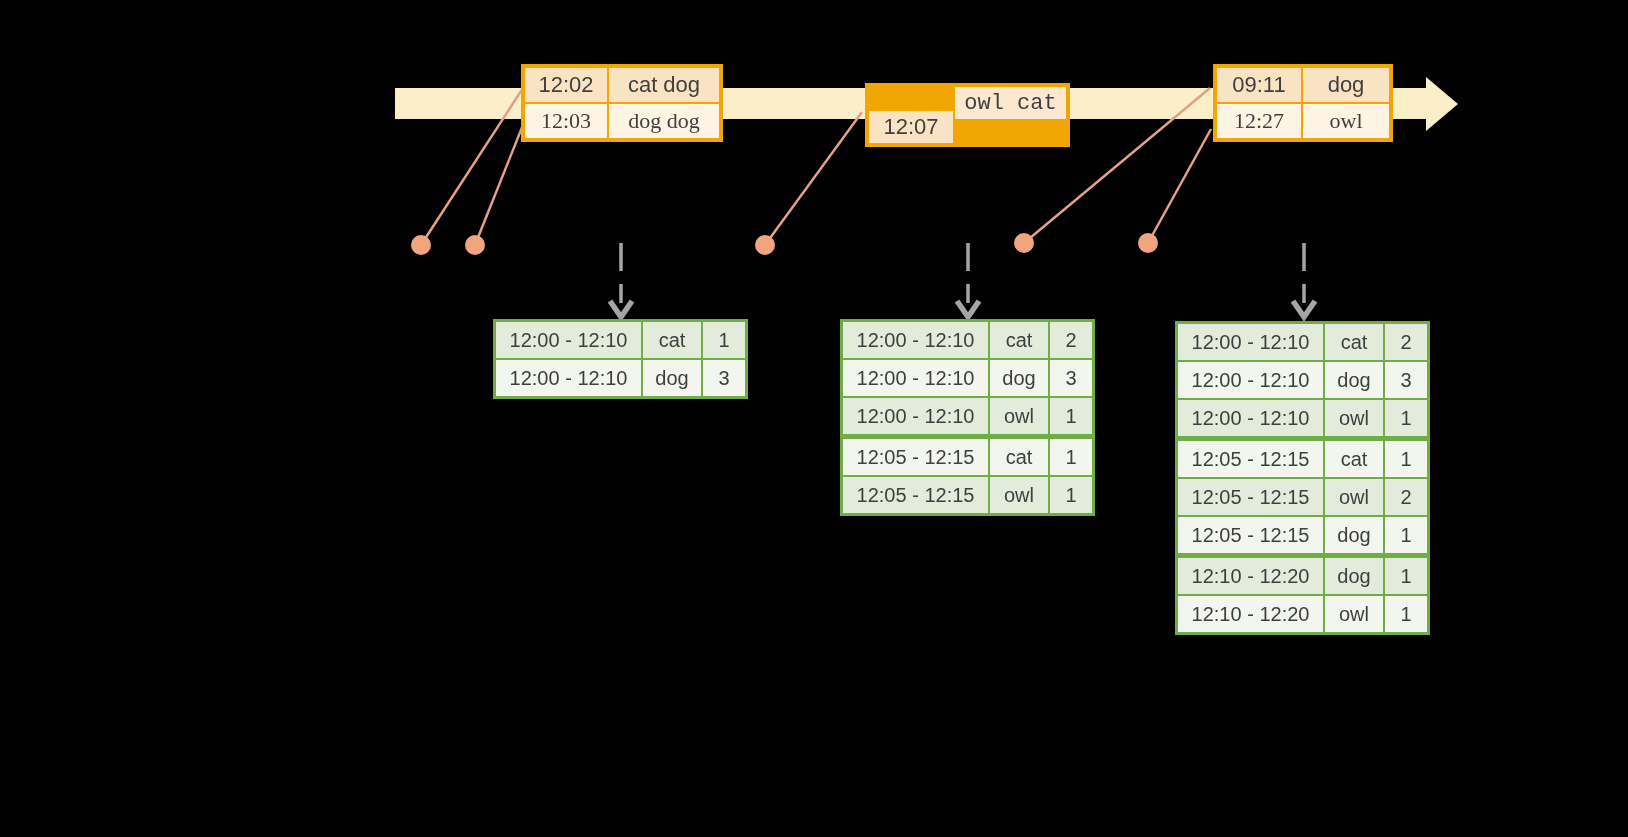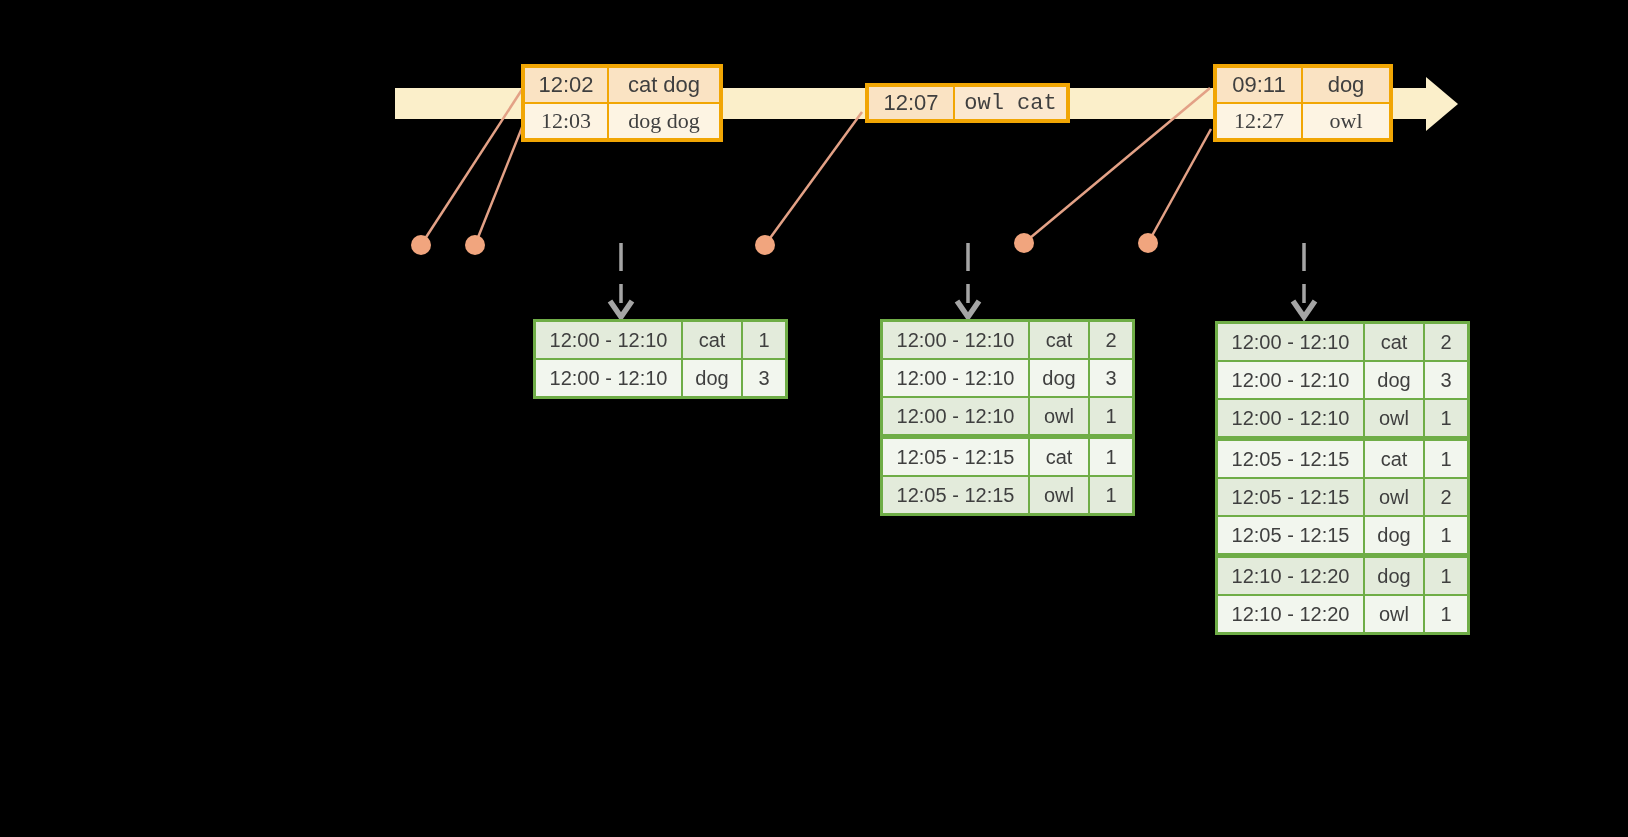--- a/index.html
+++ b/index.html
@@ -47,32 +47,31 @@
     display: flex; align-items: center; justify-content: center;
     font-size: 22px; color: var(--text);
   }
   .et-row.dark  .cell { background: var(--peach-dark); }
   .et-row.light .cell { background: var(--peach-light); font-family: Liberation Serif, serif; }
   .et1 { left: 521px; top: 64px; }
   .et1 .time  { width: 84px; }
   .et1 .words { width: 112px; }
   .et2 { left: 865px; top: 83px; }
   .et2 .cell  { height: 34px; }
-  .et2 .time  { width: 86px; }
+  .et2 .time  { width: 86px; margin-top: 24px; }
   .et2 .words { width: 113px; background: var(--peach-mid) !important; font-family: Liberation Mono, monospace; }
   .et3 { left: 1213px; top: 64px; }
   .et3 .time  { width: 86px; }
   .et3 .words { width: 88px; }
 
   
   .rt {
     position: absolute;
     border: 3px solid var(--green-border);
     background: var(--green-border);
-    margin-left: 40px;
   }
   .rt-row { display: flex; margin-top: 2px; }
   .rt-row:first-child { margin-top: 0; }
   .rt-row.group-start { margin-top: 5px; }
   .rt .cell {
     height: 36px;
     display: flex; align-items: center; justify-content: center;
     font-size: 20px; color: var(--text);
   }
   .rt .window { width: 145px; }

